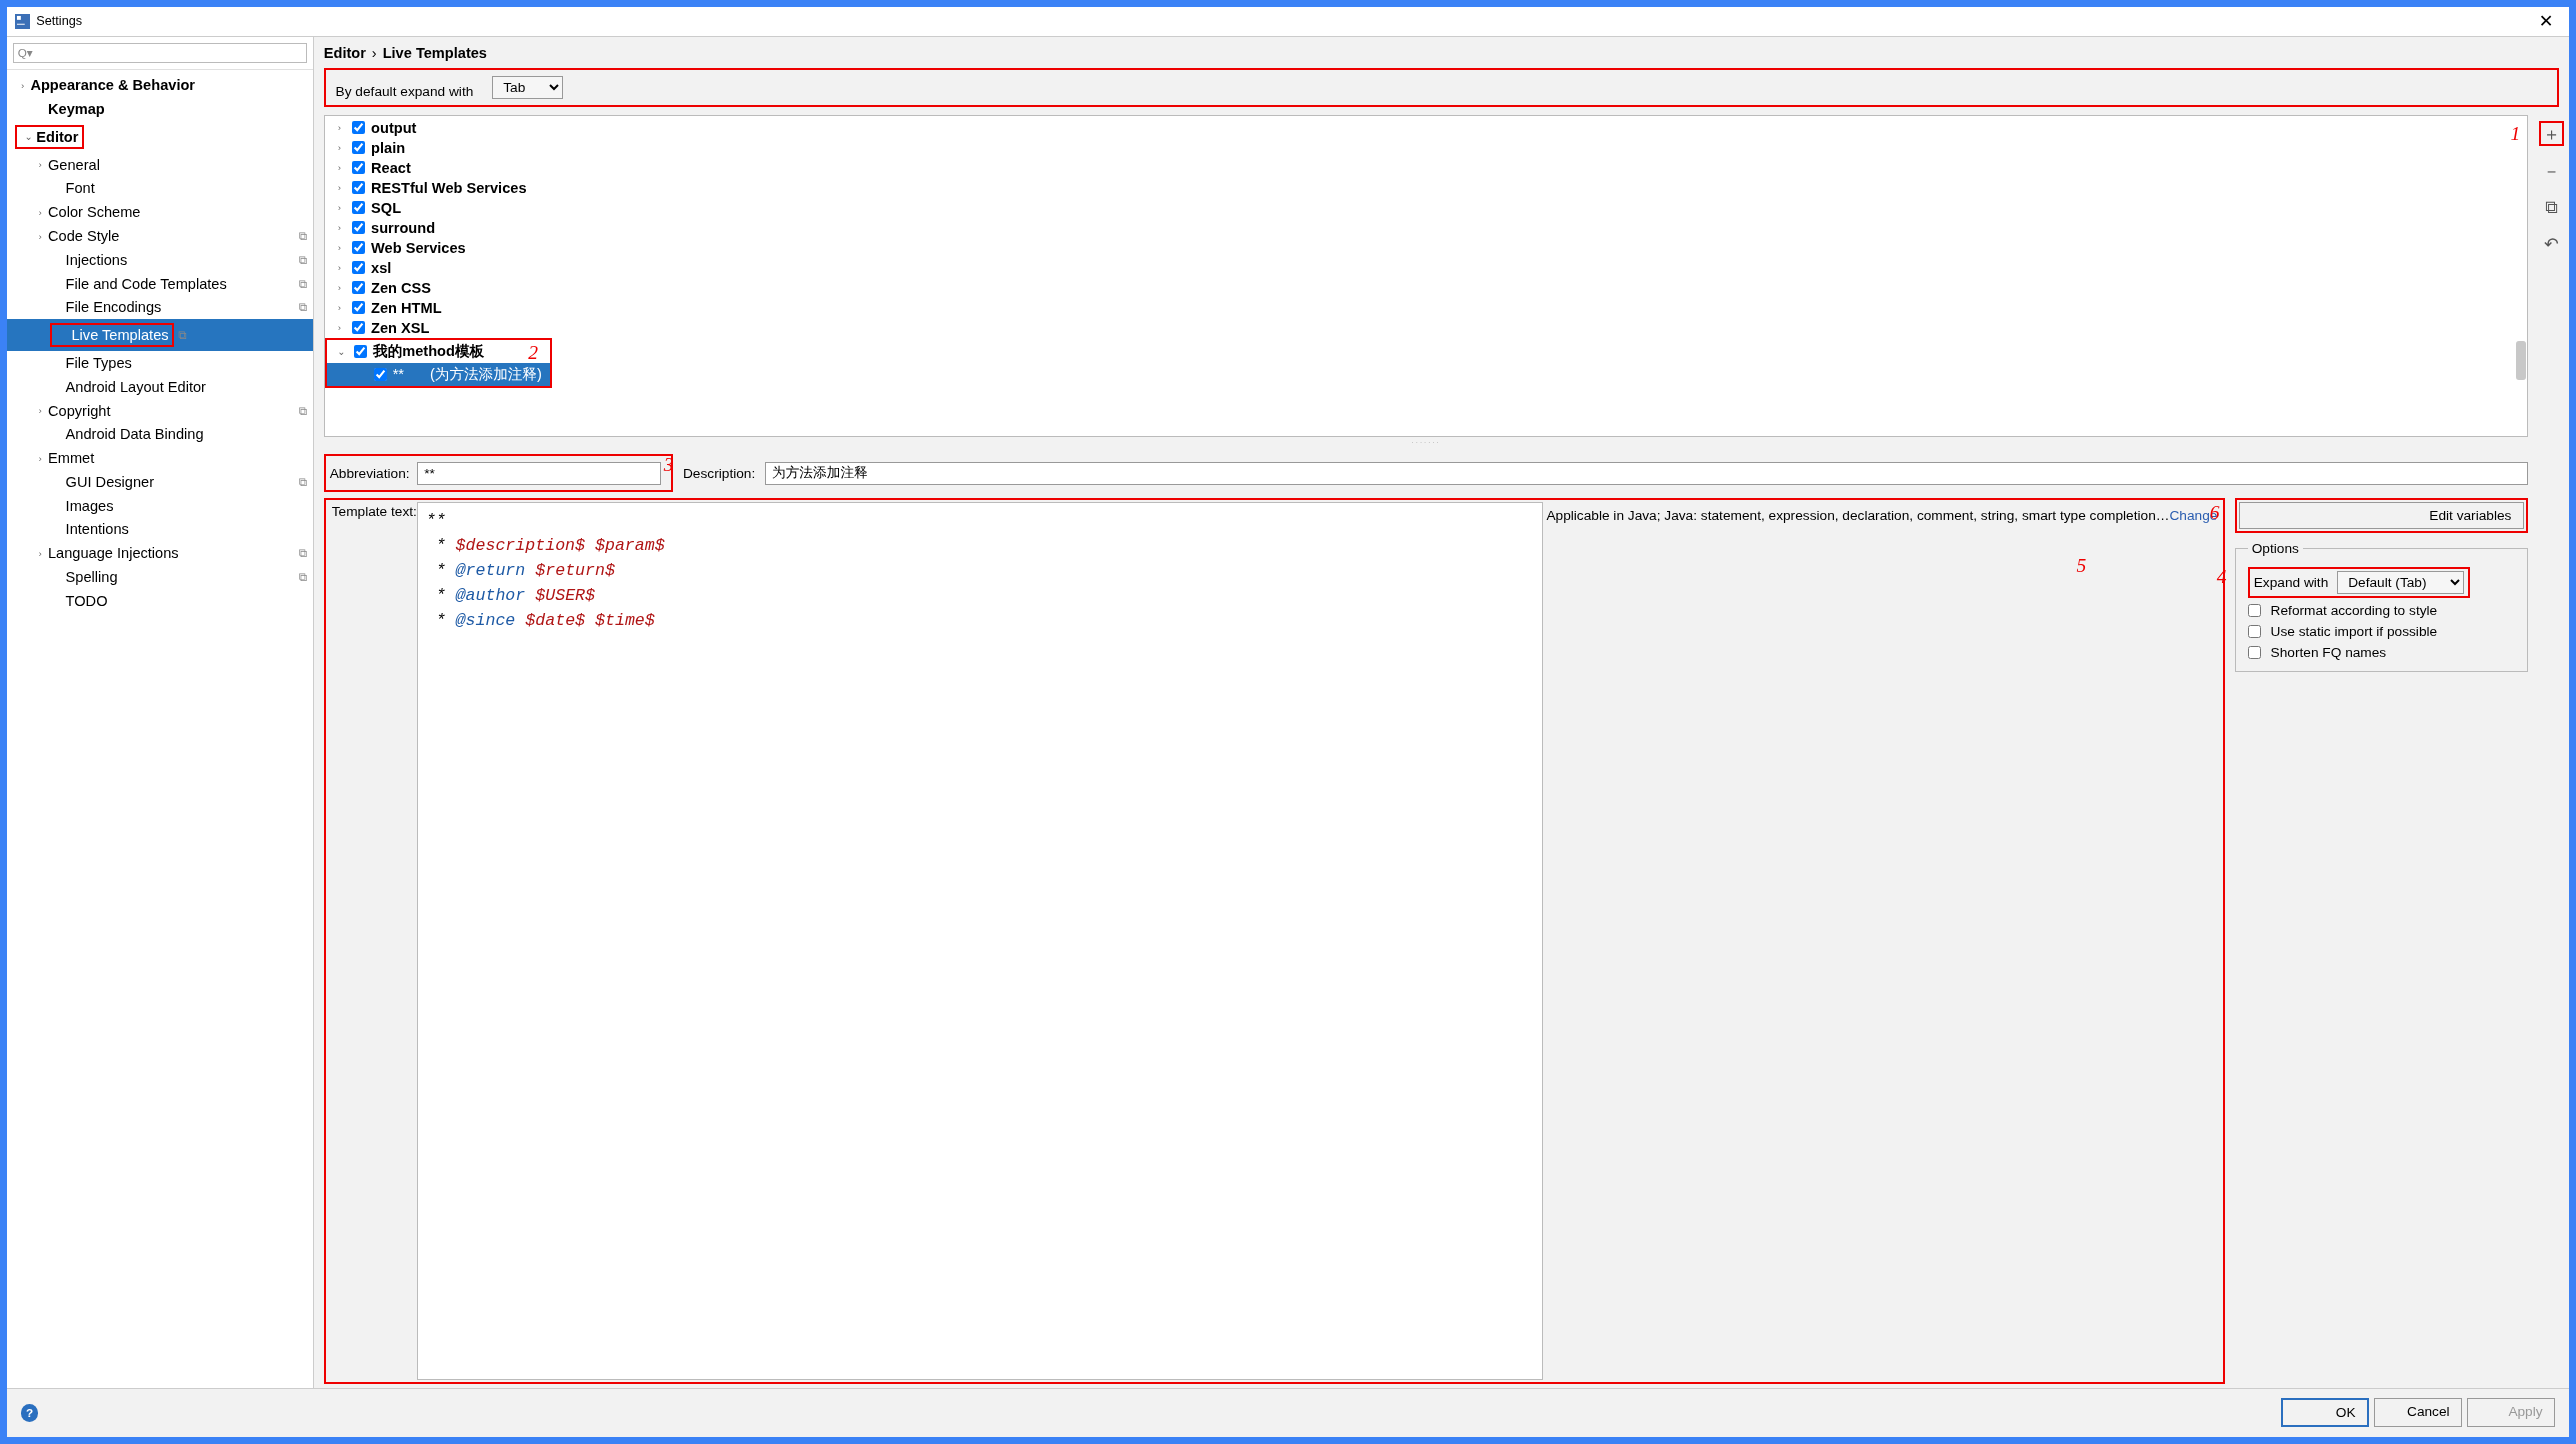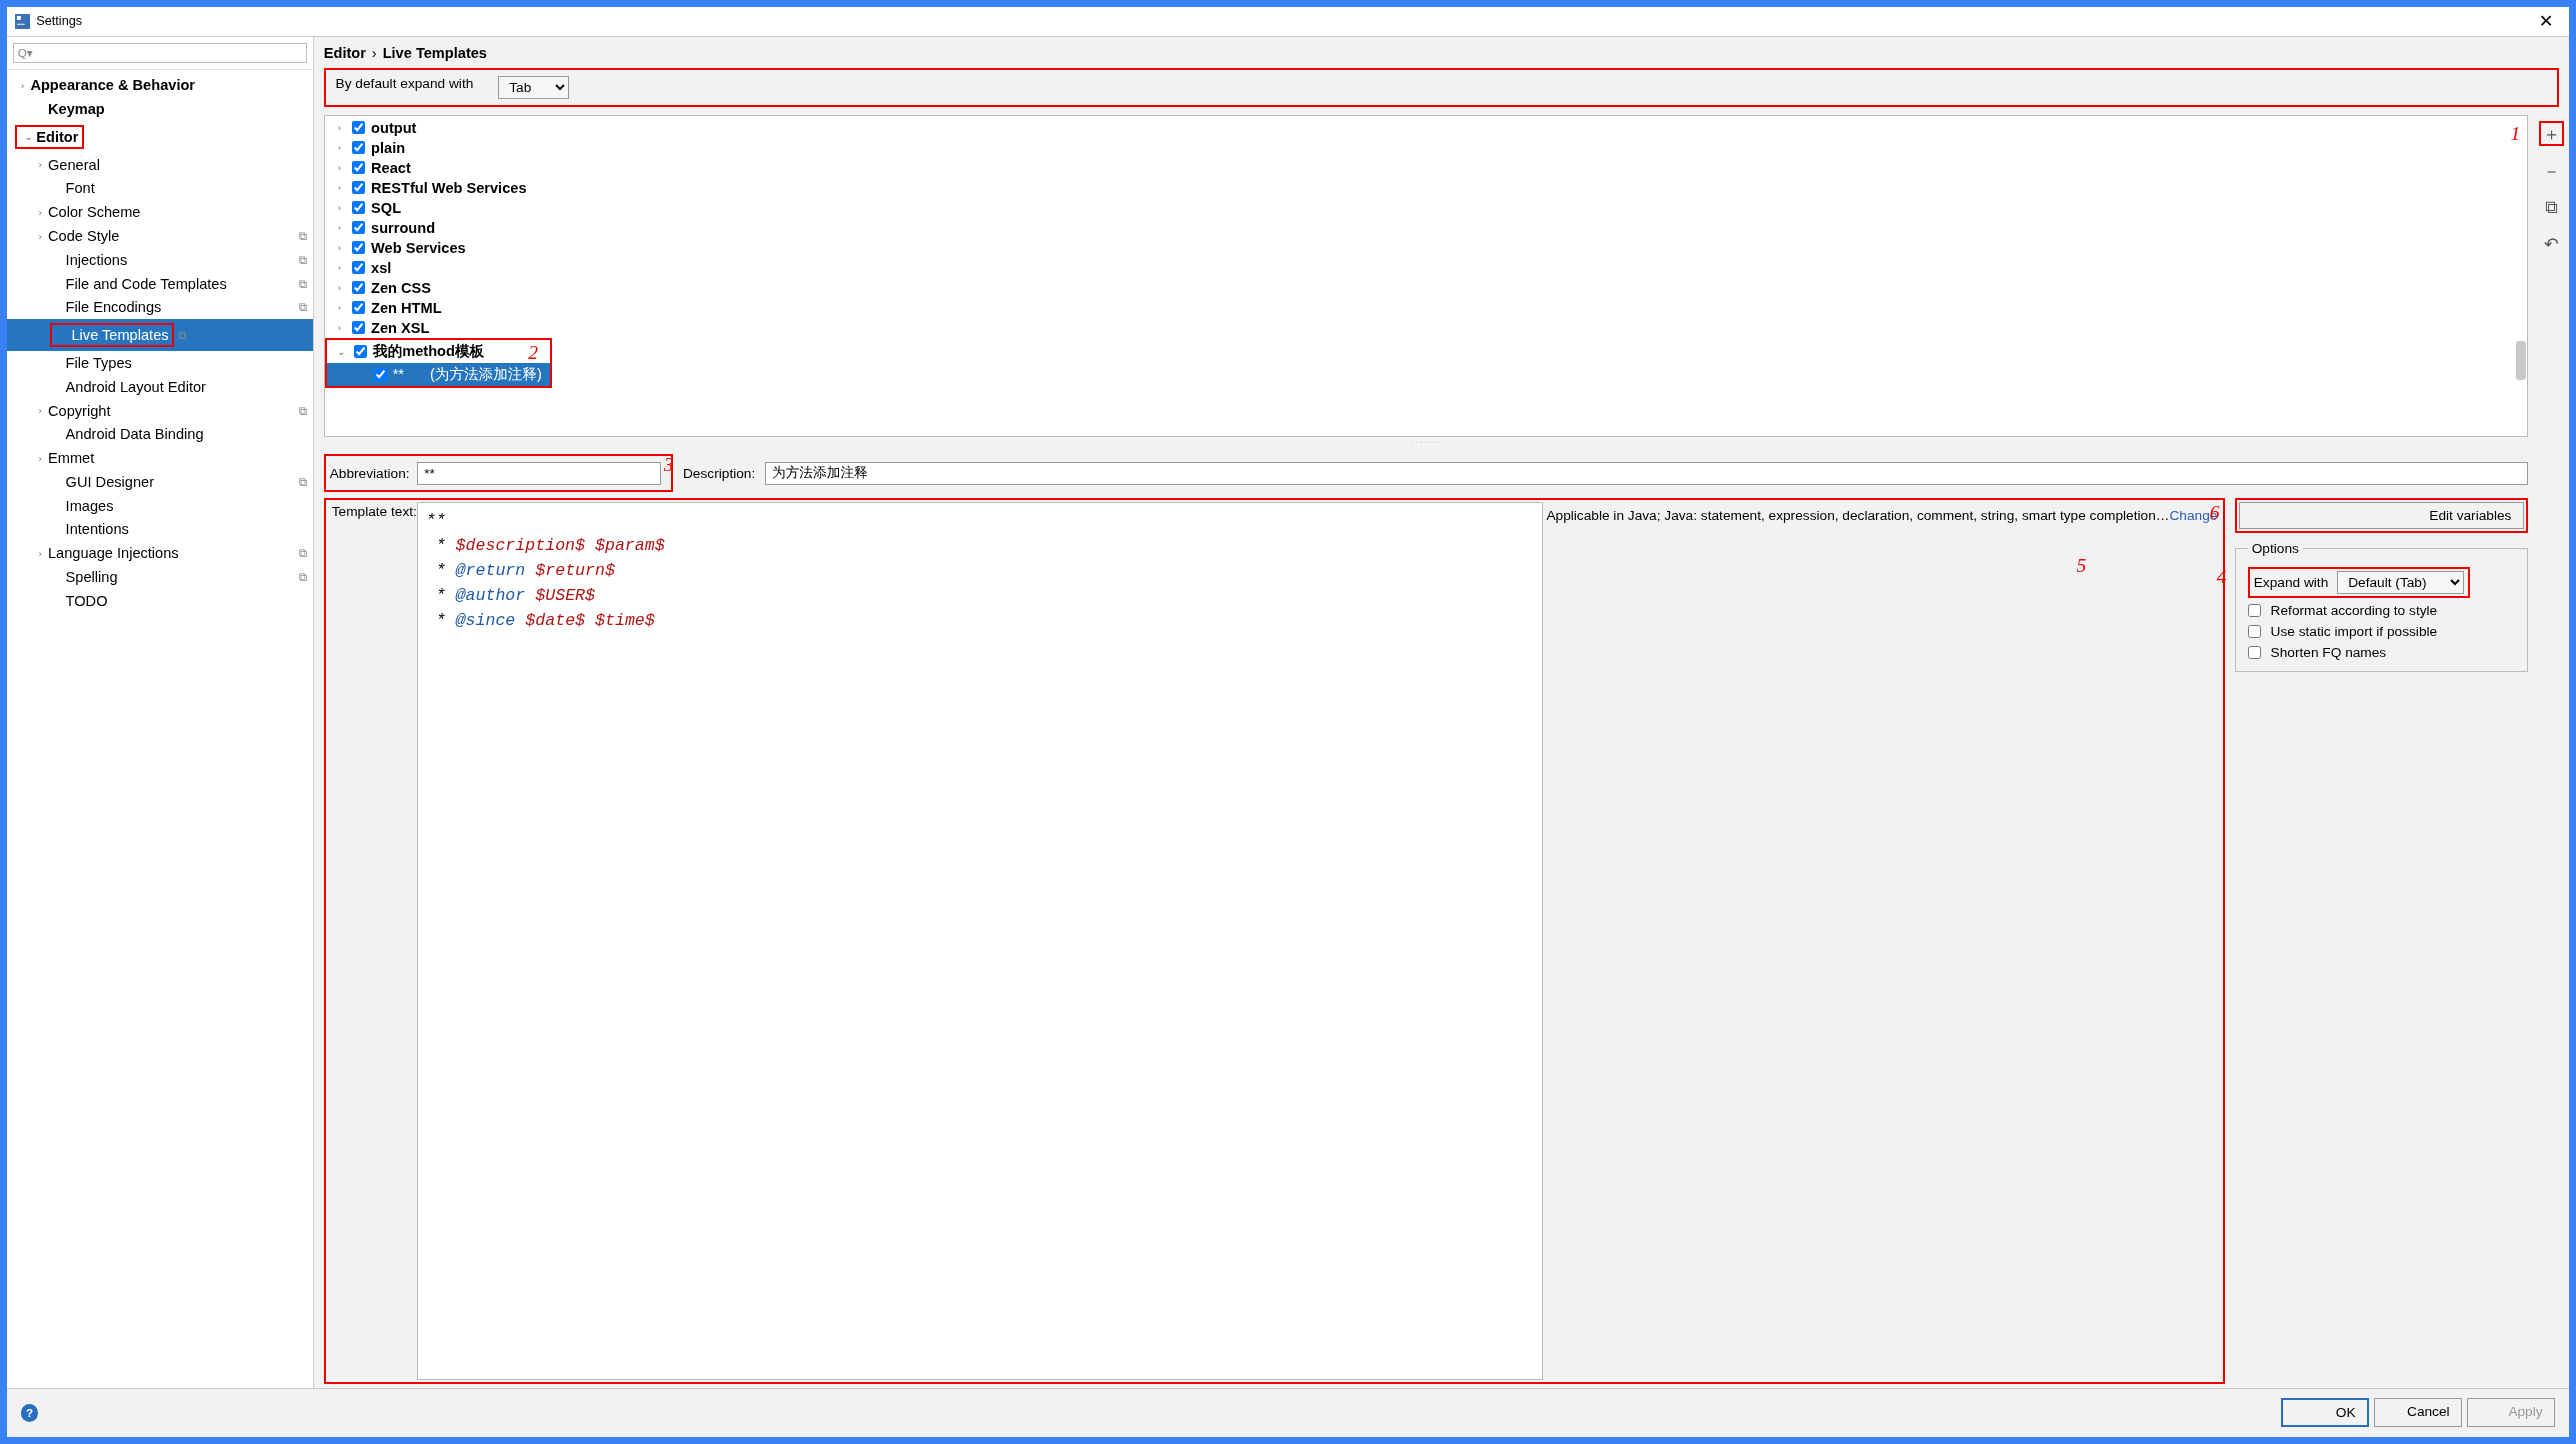--- a/index.html
+++ b/index.html
@@ -23,21 +23,21 @@
 .tree-row .label { flex: 1; white-space: nowrap; }
 .tree-row .copy-icon { color: #888; font-size: 11.7px; margin-left: 3.9px; }
 .tree-row.l0 { padding-left: 7.8px; }
 .tree-row.l1 { padding-left: 25.4px; }
 .tree-row.l2 { padding-left: 43px; }
 .bold { font-weight: bold; }
 .redbox { border: 2px solid #e00; }
 .main { flex: 1; display: flex; flex-direction: column; background: #f2f2f2; overflow: hidden; }
 .breadcrumb { padding: 7.8px 9.8px; display: flex; align-items: center; gap: 5.9px; font-size: 14.6px; }
 .breadcrumb b { font-weight: bold; }
-.expand-row { margin: 0 9.8px 7.8px 9.8px; padding: 5.9px 9.8px; display: flex; align-items: flex-start; gap: 25px; }
+.expand-row { margin: 0 9.8px 7.8px 9.8px; padding: 5.9px 9.8px; display: flex; align-items: flex-end; gap: 19px; }
 .expand-row.redbox { border: 2.9px solid #e00; }
 select { border: 1px solid #999; background: #f6f6f6; padding: 2px 19.5px 2px 5.9px; font-size: 13.7px; }
 .content { flex: 1; display: flex; overflow: hidden; padding: 0 5.9px 3.9px 9.8px; }
 .content-left { flex: 1; display: flex; flex-direction: column; overflow: hidden; }
 .template-list { flex: 1; border: 1px solid #bbb; background: #fff; overflow-y: auto; padding: 2px 0; font-size: 14.6px; }
 .tpl-row { display: flex; align-items: center; padding: 2px 7.8px; gap: 3.9px; cursor: pointer; }
 .tpl-row.selected { background: #2675bf; color: #fff; }
 .tpl-row .arrow { width: 13.7px; font-size: 9.8px; color: #666; text-align: center; }
 .tpl-row input[type="checkbox"] { margin: 0 2px; }
 .tpl-row .name { font-weight: bold; }

